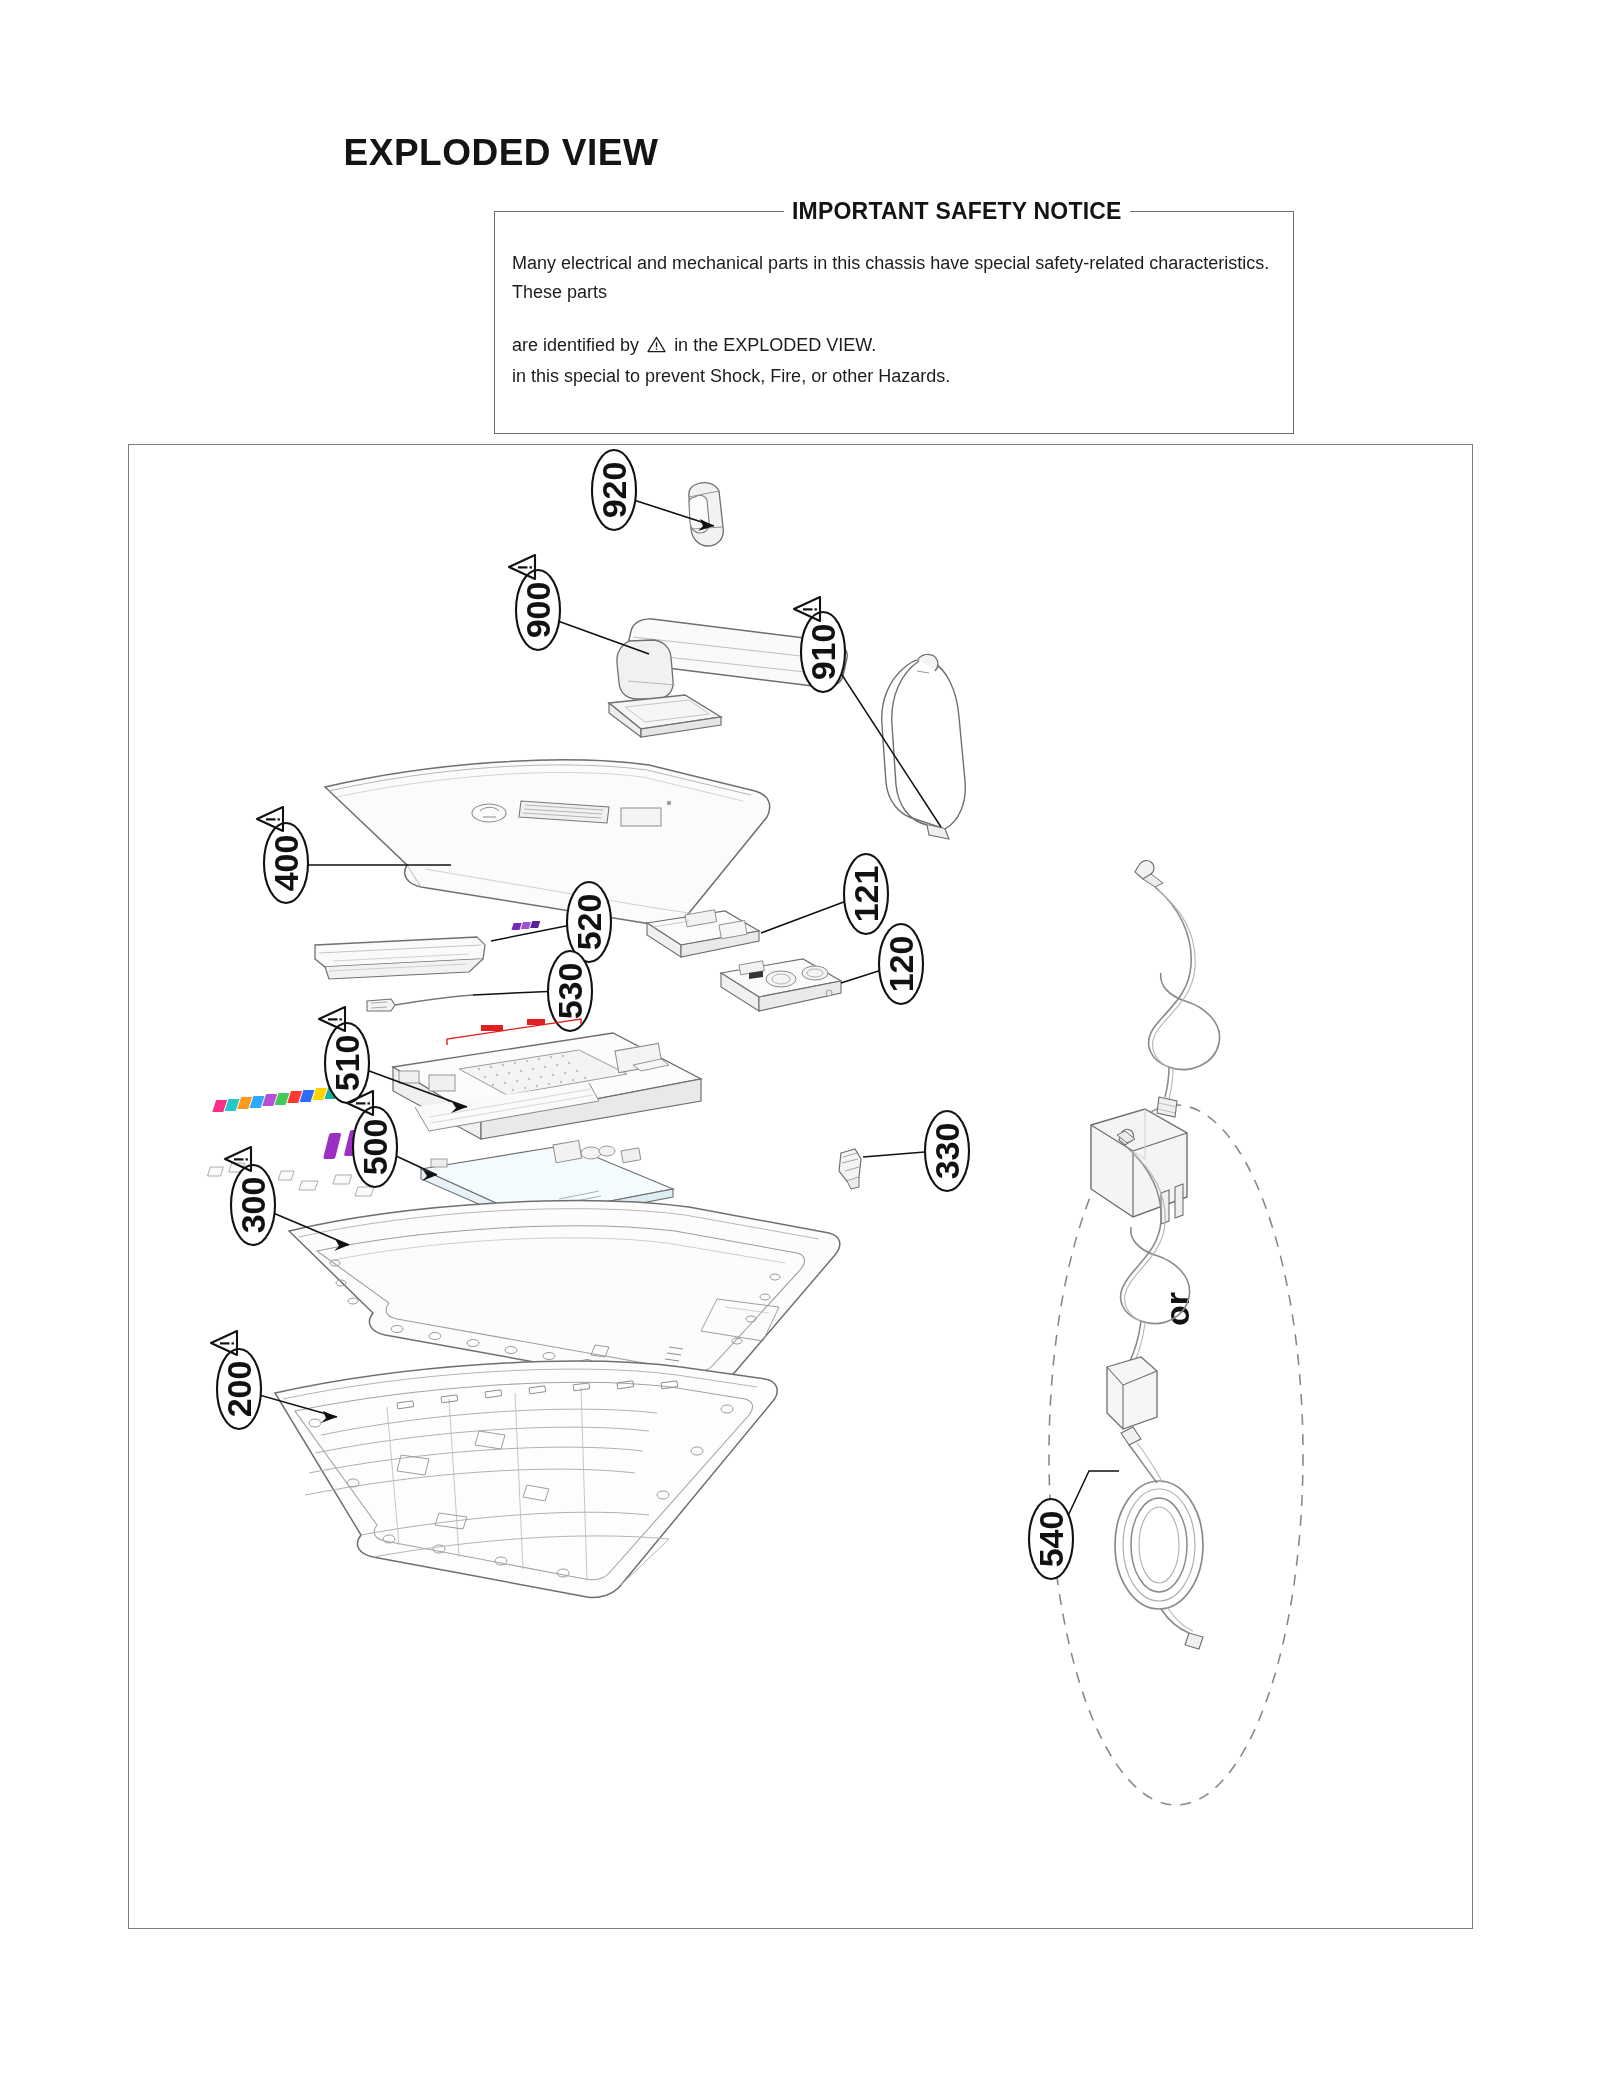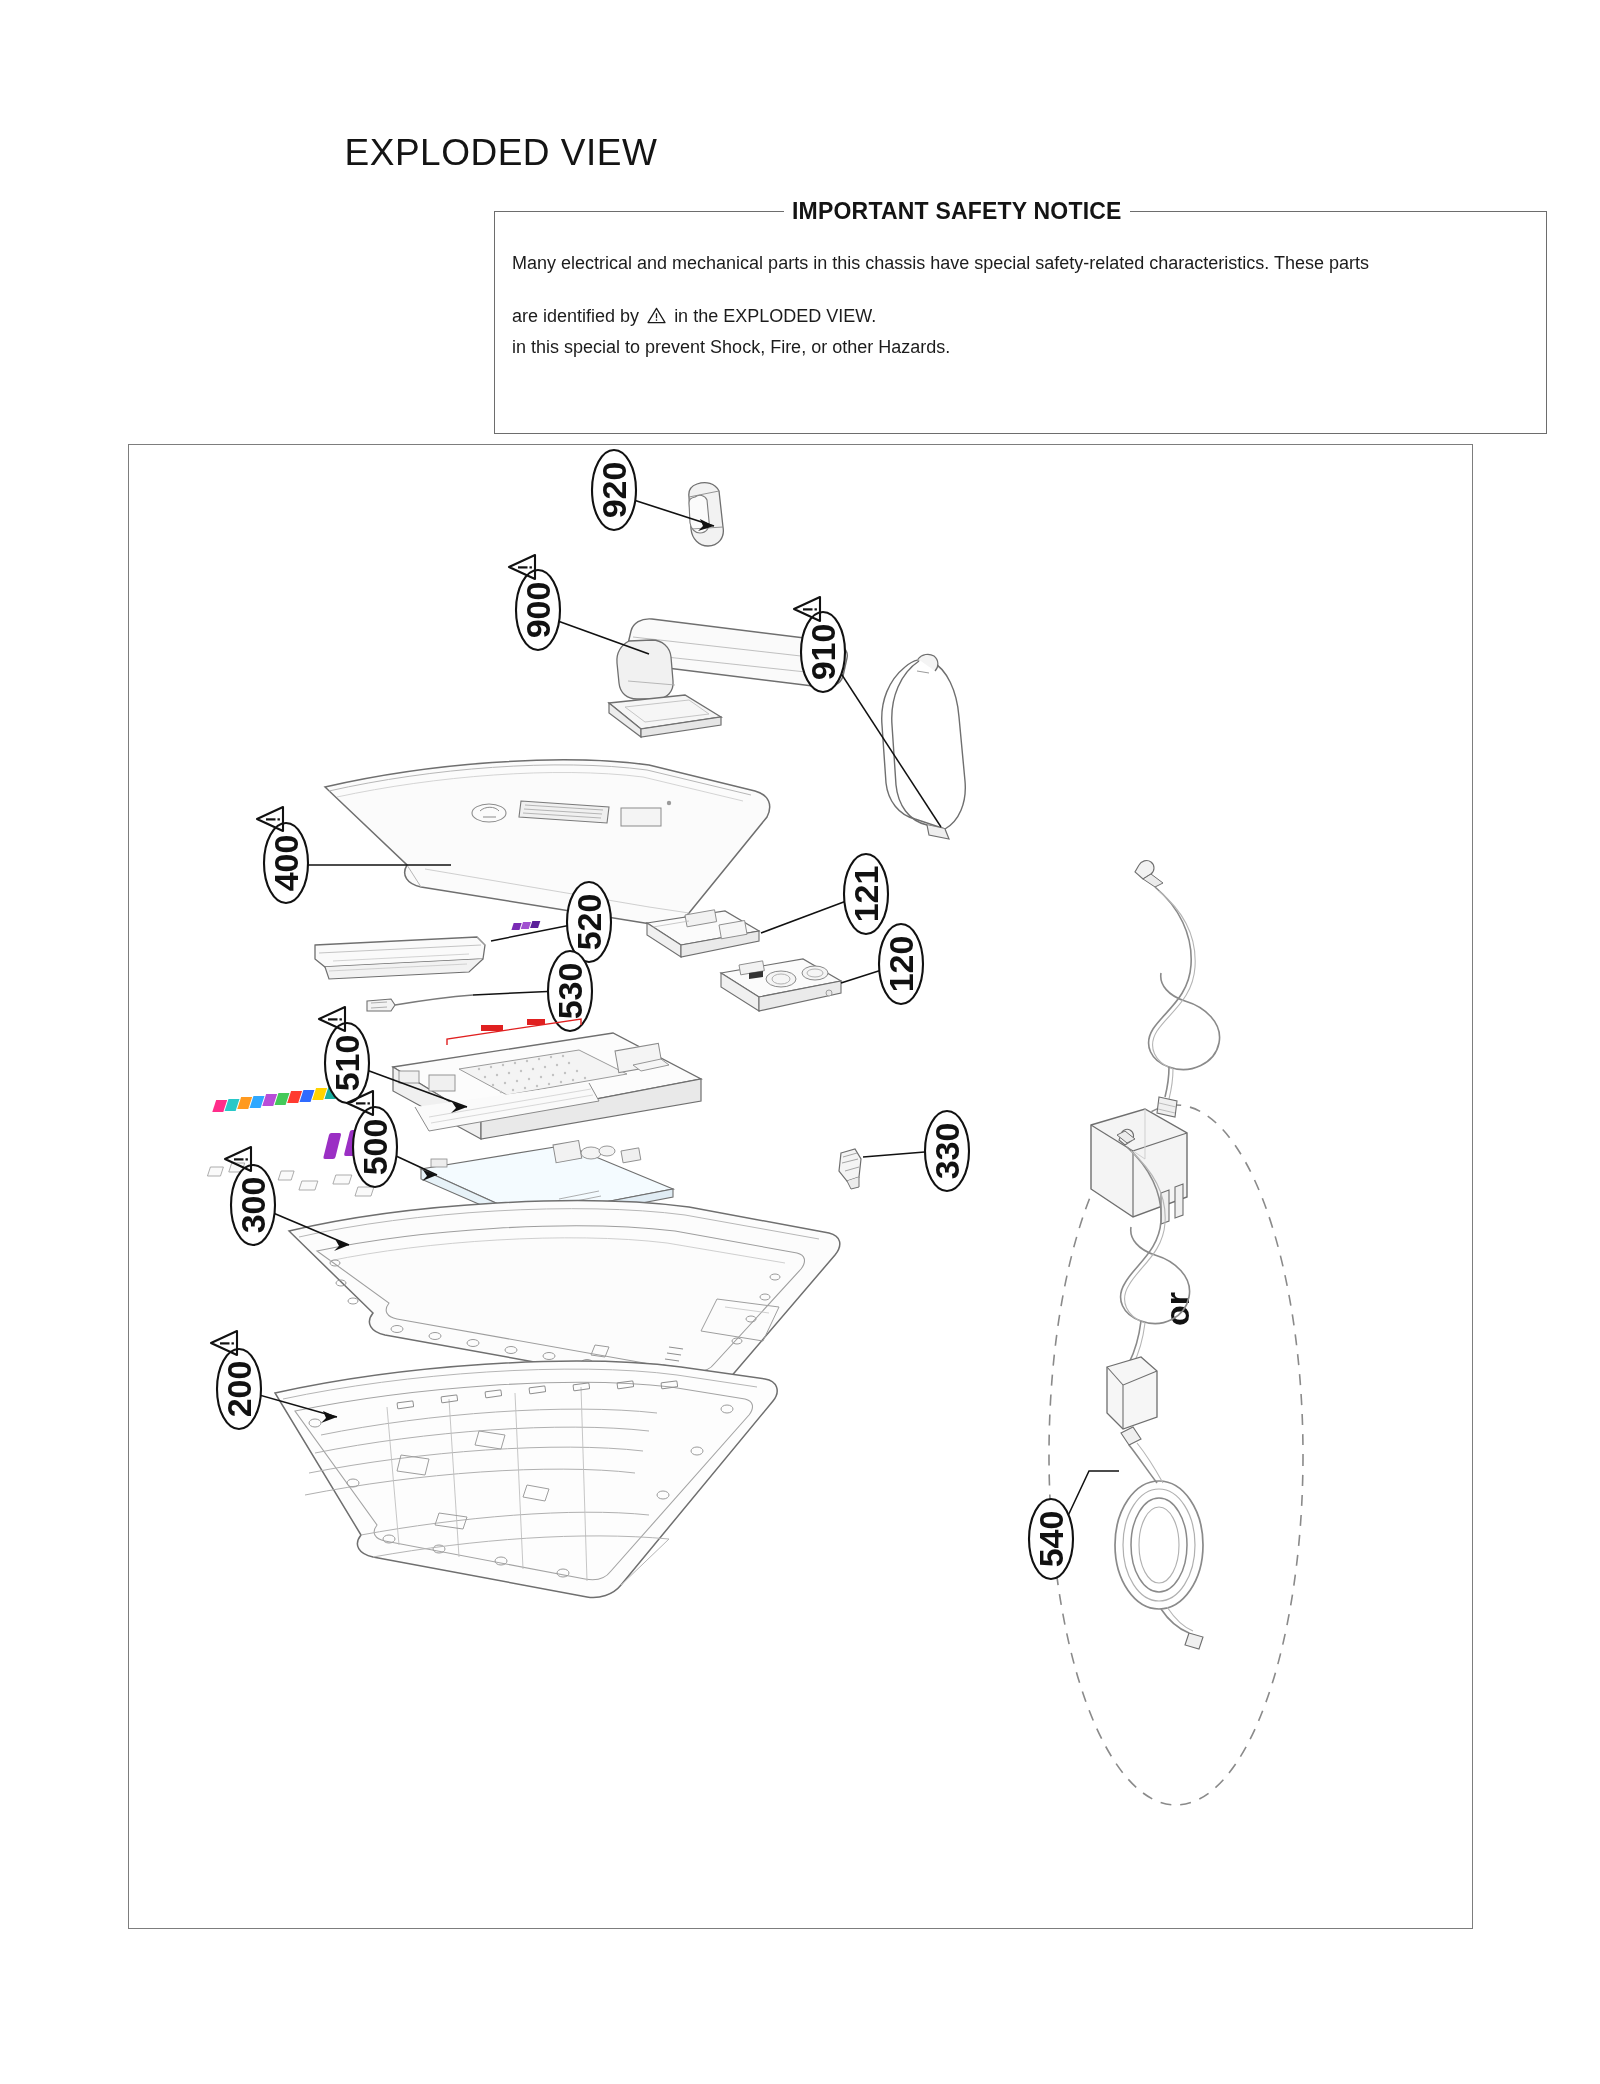--- a/index.html
+++ b/index.html
@@ -17,32 +17,32 @@
   }
 
   
   #page-title {
     position: absolute;
     left: 0;
     top: 132px;
     width: 1392px;
     text-align: center;
     font-size: 37px;
-    font-weight: normal;
+    font-weight: bold;
     letter-spacing: 0.5px;
     color: #141414;
   }
   #page-title .tshift { display: inline-block; transform: translateX(-195px); }
 
   
   #safety-notice {
     position: absolute;
     left: 494px;
     top: 211px;
-    width: 1053px;
+    width: 800px;
     height: 223px;
     box-sizing: border-box;
   }
   #safety-notice .frame {
     position: absolute;
     inset: 0;
     border: 1.3px solid #6d6d6d;
     box-sizing: border-box;
   }
   #safety-notice .legend-mask {

